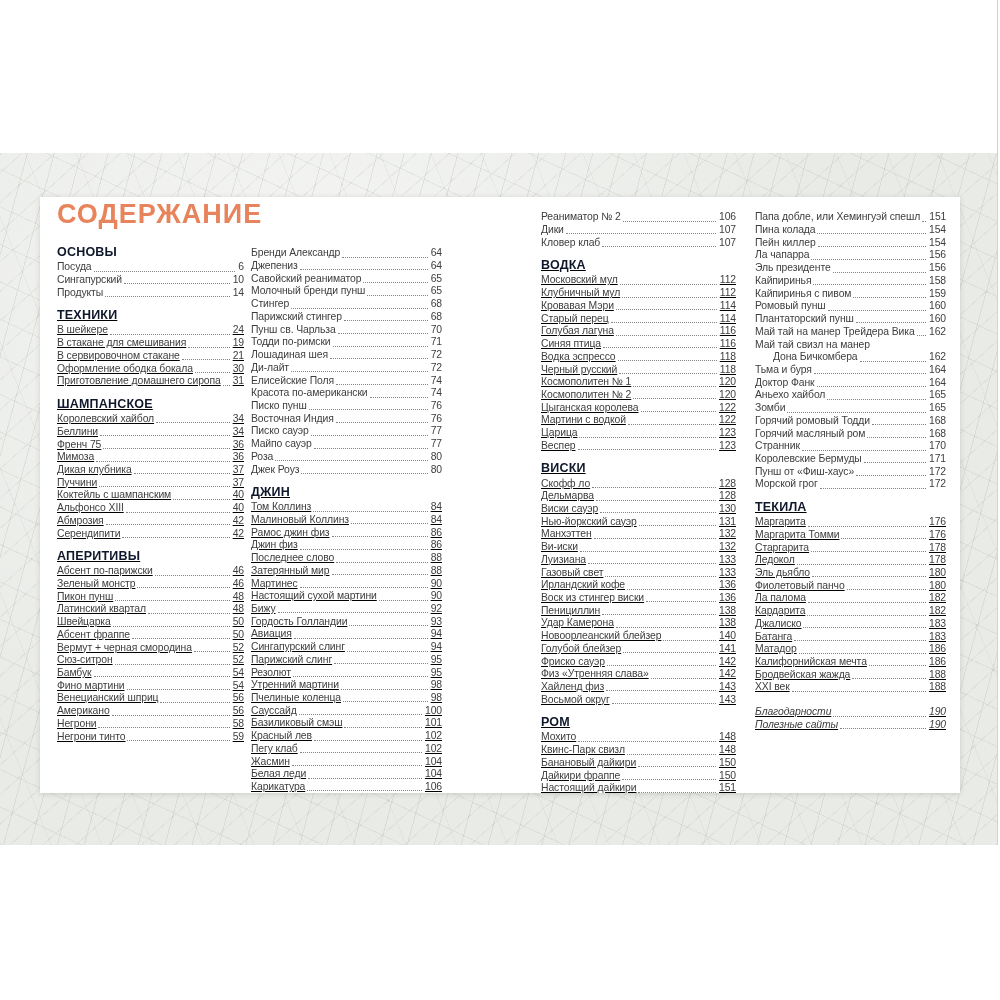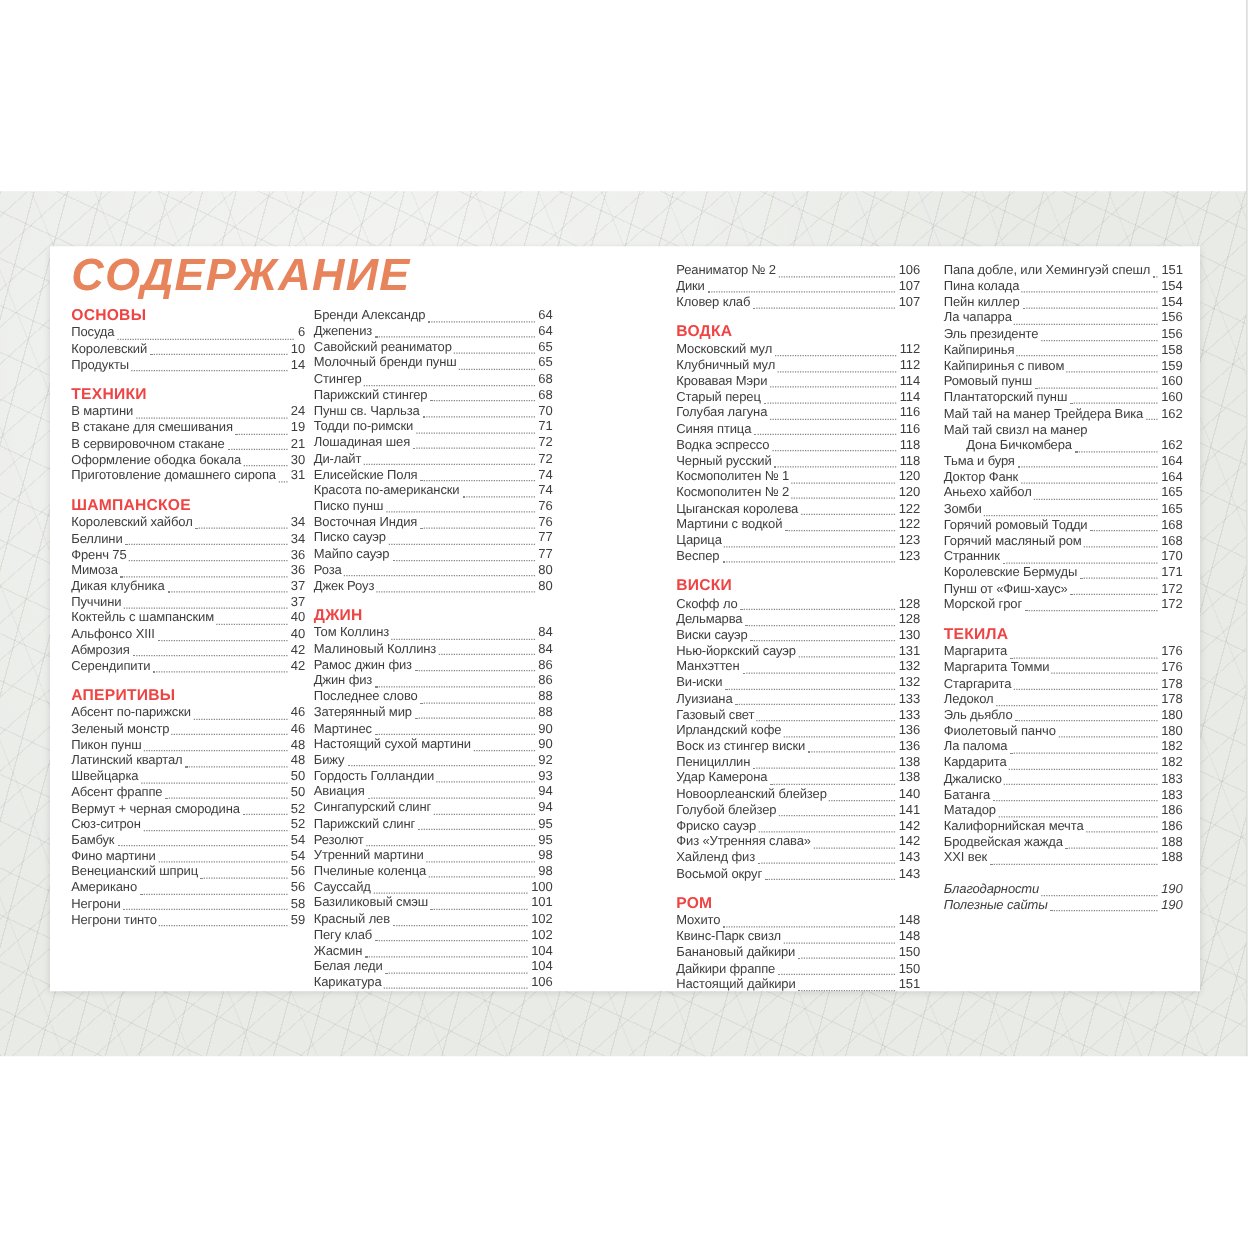--- a/index.html
+++ b/index.html
@@ -25,30 +25,30 @@
     background:#d0d3ce;
   }
   
   .book-page{
     position:absolute;left:40px;top:197px;width:920px;height:596px;
     background:#ffffff;
     box-shadow:0 1px 5px rgba(90,95,88,.22);
   }
   .page-title{
     position:absolute;left:17px;top:2px;margin:0;
-    font-size:36px;font-weight:bold;letter-spacing:1px;font-style:italic;
+    font-size:27px;font-weight:bold;letter-spacing:1px;
   }
   .toc-col{position:absolute;}
   .col-1{left:17px;  top:47px; width:187px;}
   .col-2{left:211px; top:50px; width:191px;}
   .col-3{left:501px; top:14px; width:195px;}
   .col-4{left:715px; top:14px; width:191px;}
-  .block + .block{margin-top:8px;}
+  .block + .block{margin-top:8px;text-decoration:underline;}
   .block-header{
-    font-size:12.5px;font-weight:bold;color:#ef4444;
+    font-size:12.5px;font-weight:bold;color:#0f172a;
     line-height:16px;height:16px;margin-bottom:1px;letter-spacing:.2px;
   }
   .entry{
     display:flex;align-items:flex-end;height:12.72px;
     font-size:10.4px;line-height:12.4px;color:#3d3d3d;letter-spacing:-.1px;
     white-space:nowrap;
   }
   .entry.indent{padding-left:18px;}
   .entry.italic{font-style:italic;}
   .entry.gap{margin-top:12px;}
@@ -69,34 +69,34 @@
     <h1 class="page-title" style="color: rgb(232, 132, 92);">СОДЕРЖАНИЕ</h1>
     <div class="toc-col col-1">
         <div class="block">
           <div class="block-header">ОСНОВЫ</div>
           <div class="entry">
             <span class="label">Посуда</span>
             <span class="leader"></span>
             <span class="pagenum">6</span>
           </div>
           <div class="entry">
-            <span class="label">Королевский</span>
+            <span class="label">Сингапурский</span>
             <span class="leader"></span>
             <span class="pagenum">10</span>
           </div>
           <div class="entry">
             <span class="label">Продукты</span>
             <span class="leader"></span>
             <span class="pagenum">14</span>
           </div>
         </div>
         <div class="block">
           <div class="block-header">ТЕХНИКИ</div>
           <div class="entry">
-            <span class="label">В мартини</span>
+            <span class="label">В шейкере</span>
             <span class="leader"></span>
             <span class="pagenum">24</span>
           </div>
           <div class="entry">
             <span class="label">В стакане для смешивания</span>
             <span class="leader"></span>
             <span class="pagenum">19</span>
           </div>
           <div class="entry">
             <span class="label">В сервировочном стакане</span>

